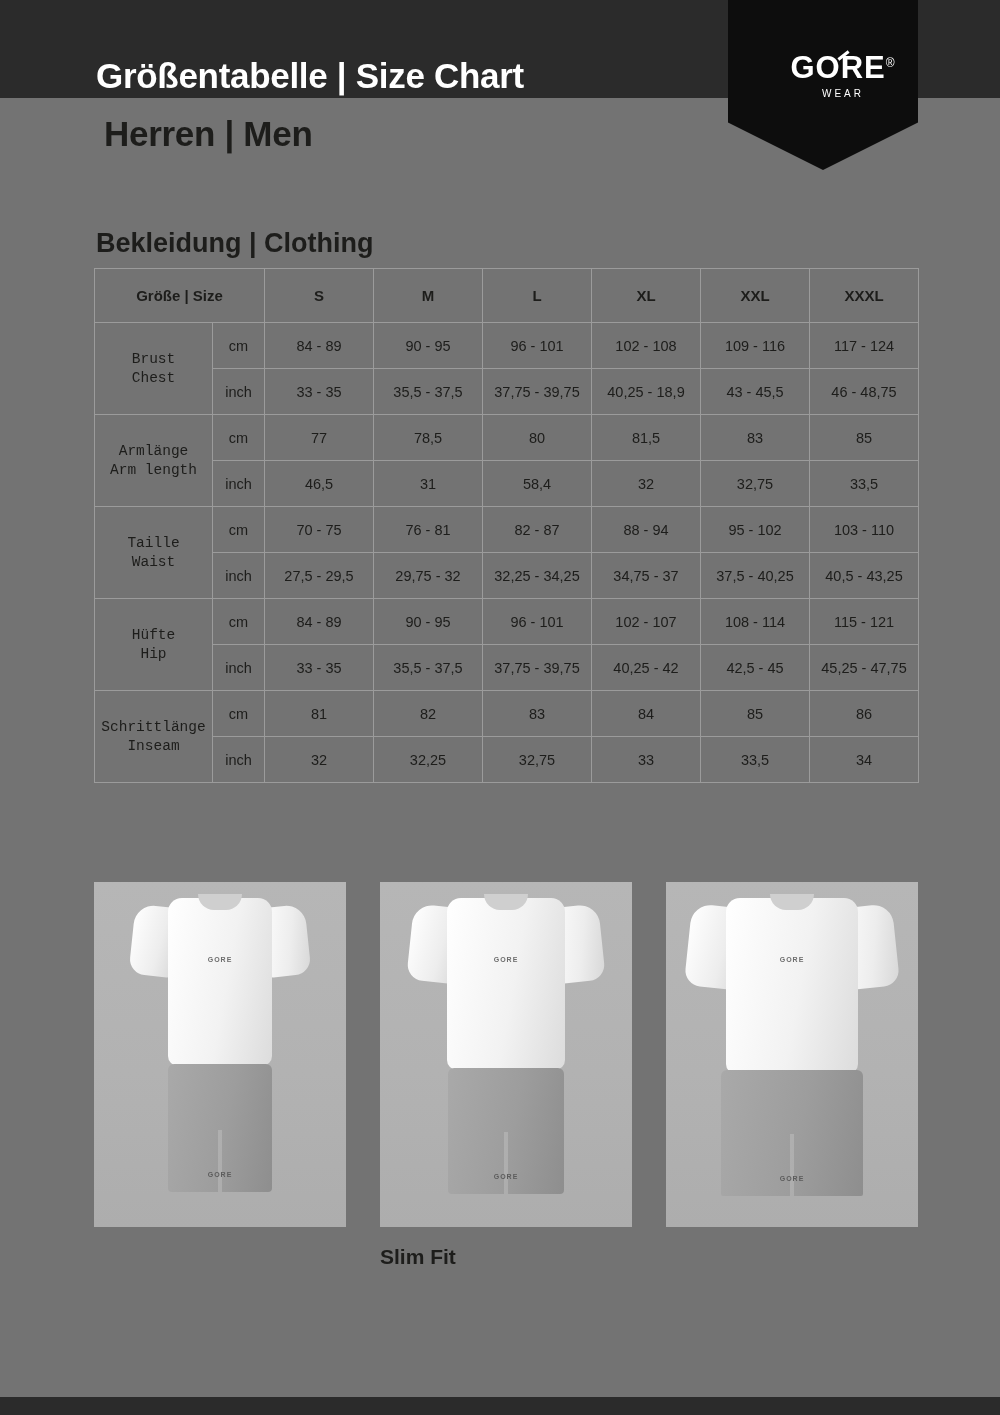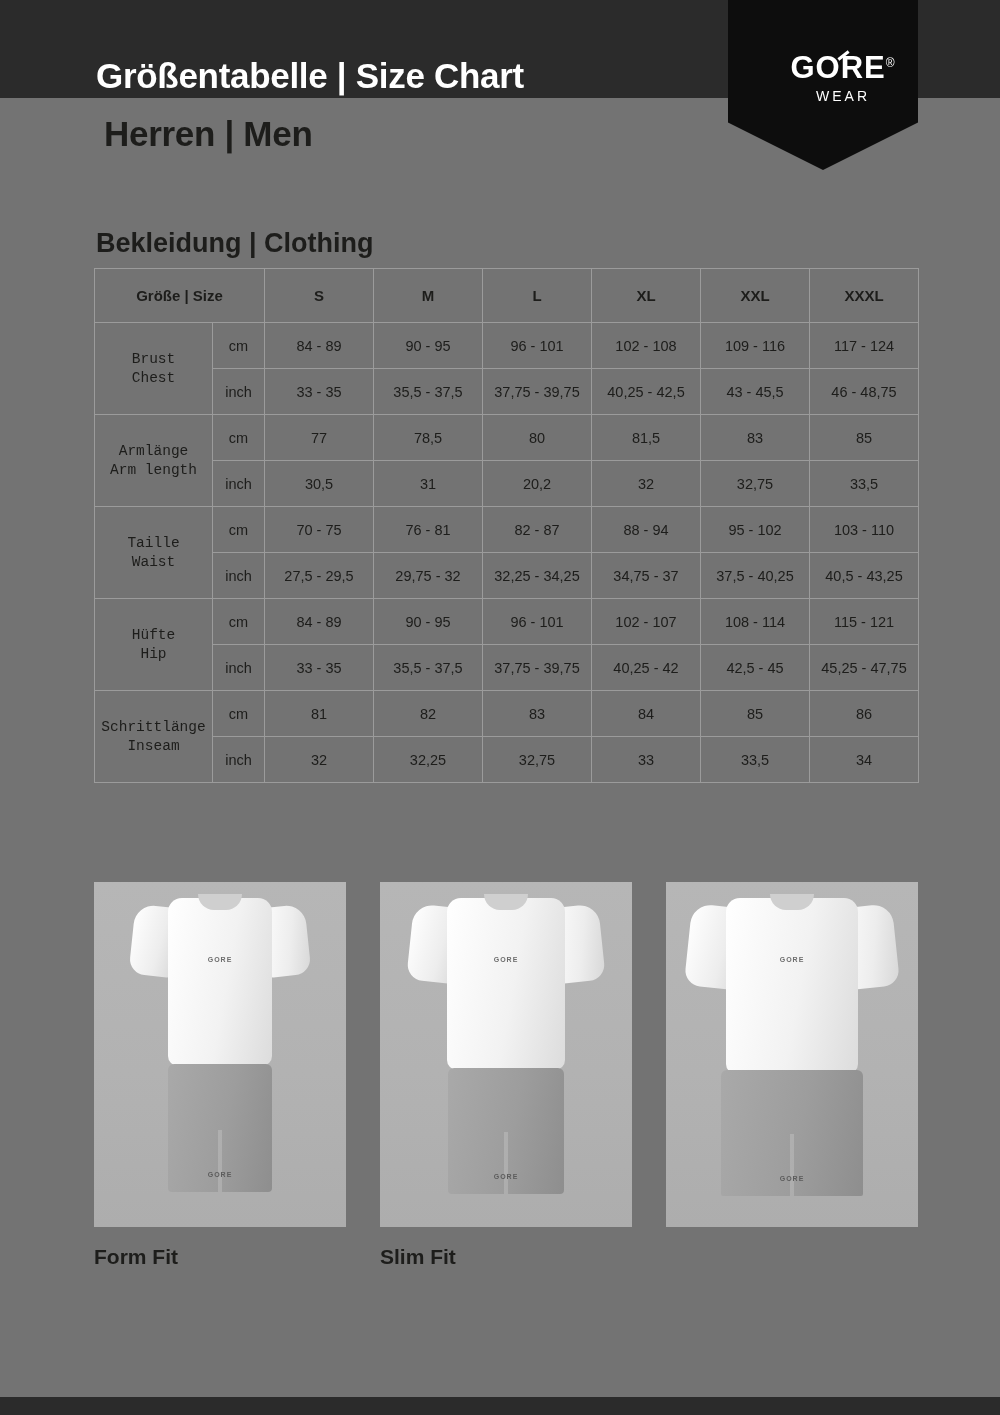--- a/index.html
+++ b/index.html
@@ -80,21 +80,21 @@
   .logo-text .slash {
     position: absolute;
     left: 47px;
     top: 4px;
     width: 13px;
     height: 3px;
     background: #ffffff;
     transform: rotate(-38deg);
   }
   .logo-sub {
-    font-size: 14px;
+    font-size: 10px;
     color: #ffffff;
     letter-spacing: 3px;
     margin-top: 2px;
   }
 
   
   .section-heading {
     position: absolute;
     top: 228px; left: 96px;
     font-size: 27px;
@@ -303,43 +303,43 @@
           <td>96 - 101</td>
           <td>102 - 108</td>
           <td>109 - 116</td>
           <td>117 - 124</td>
         </tr>
         <tr>
           <td class="unit">inch</td>
           <td>33 - 35</td>
           <td>35,5 - 37,5</td>
           <td>37,75 - 39,75</td>
-          <td>40,25 - 42,5</td>
+          <td>40,25 - 18,9</td>
           <td>43 - 45,5</td>
           <td>46 - 48,75</td>
         </tr>
 
         <tr>
           <td class="row-label" rowspan="2">
             <div>Armlänge</div>
             <div>Arm length</div>
           </td>
           <td class="unit">cm</td>
           <td>77</td>
           <td>78,5</td>
           <td>80</td>
           <td>81,5</td>
           <td>83</td>
           <td>85</td>
         </tr>
         <tr>
           <td class="unit">inch</td>
-          <td>30,5</td>
+          <td>46,5</td>
           <td>31</td>
-          <td>20,2</td>
+          <td>58,4</td>
           <td>32</td>
           <td>32,75</td>
           <td>33,5</td>
         </tr>
 
         <tr>
           <td class="row-label" rowspan="2">
             <div>Taille</div>
             <div>Waist</div>
           </td>
@@ -418,21 +418,20 @@
         <div class="torso sleeve-r"></div>
         <div class="torso shirt-body">
           <div class="brand-mini brand-chest">GORE</div>
         </div>
         <div class="collar"></div>
         <div class="pants">
           <div class="pants-split"></div>
           <div class="brand-mini brand-leg">GORE</div>
         </div>
       </div>
-      <div class="fit-caption">Form Fit</div>
     </div>
 
     <div class="fit-item">
       <div class="fit-photo">
         <div class="torso sleeve-l slim"></div>
         <div class="torso sleeve-r slim"></div>
         <div class="torso shirt-body slim">
           <div class="brand-mini brand-chest">GORE</div>
         </div>
         <div class="collar"></div>

